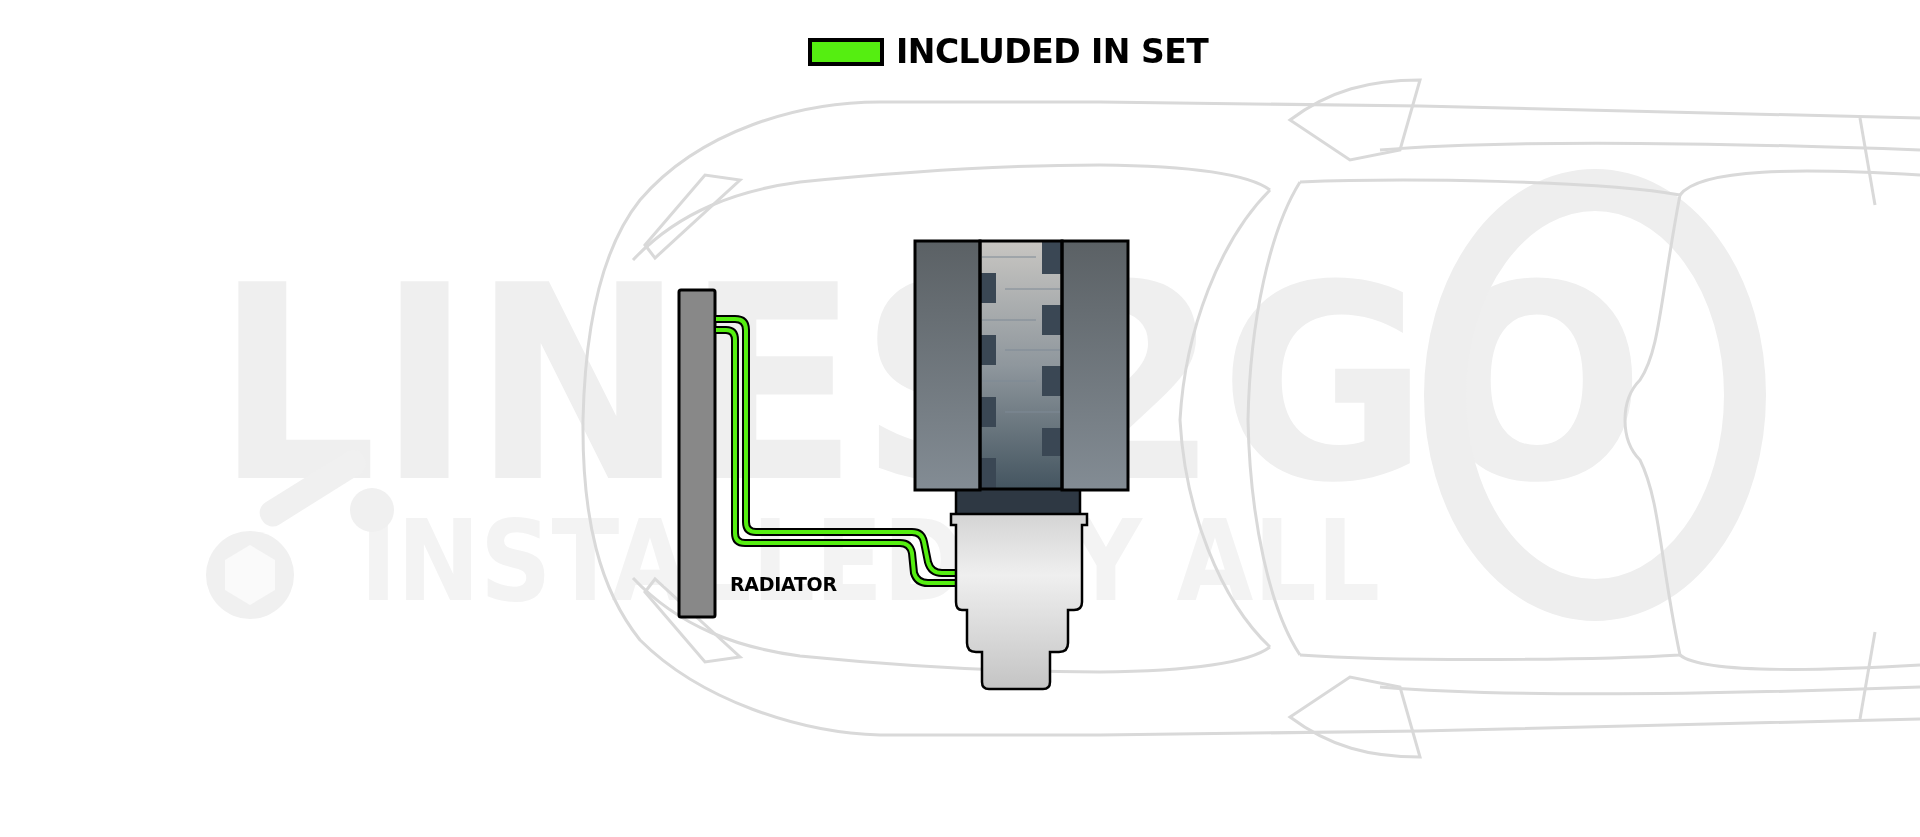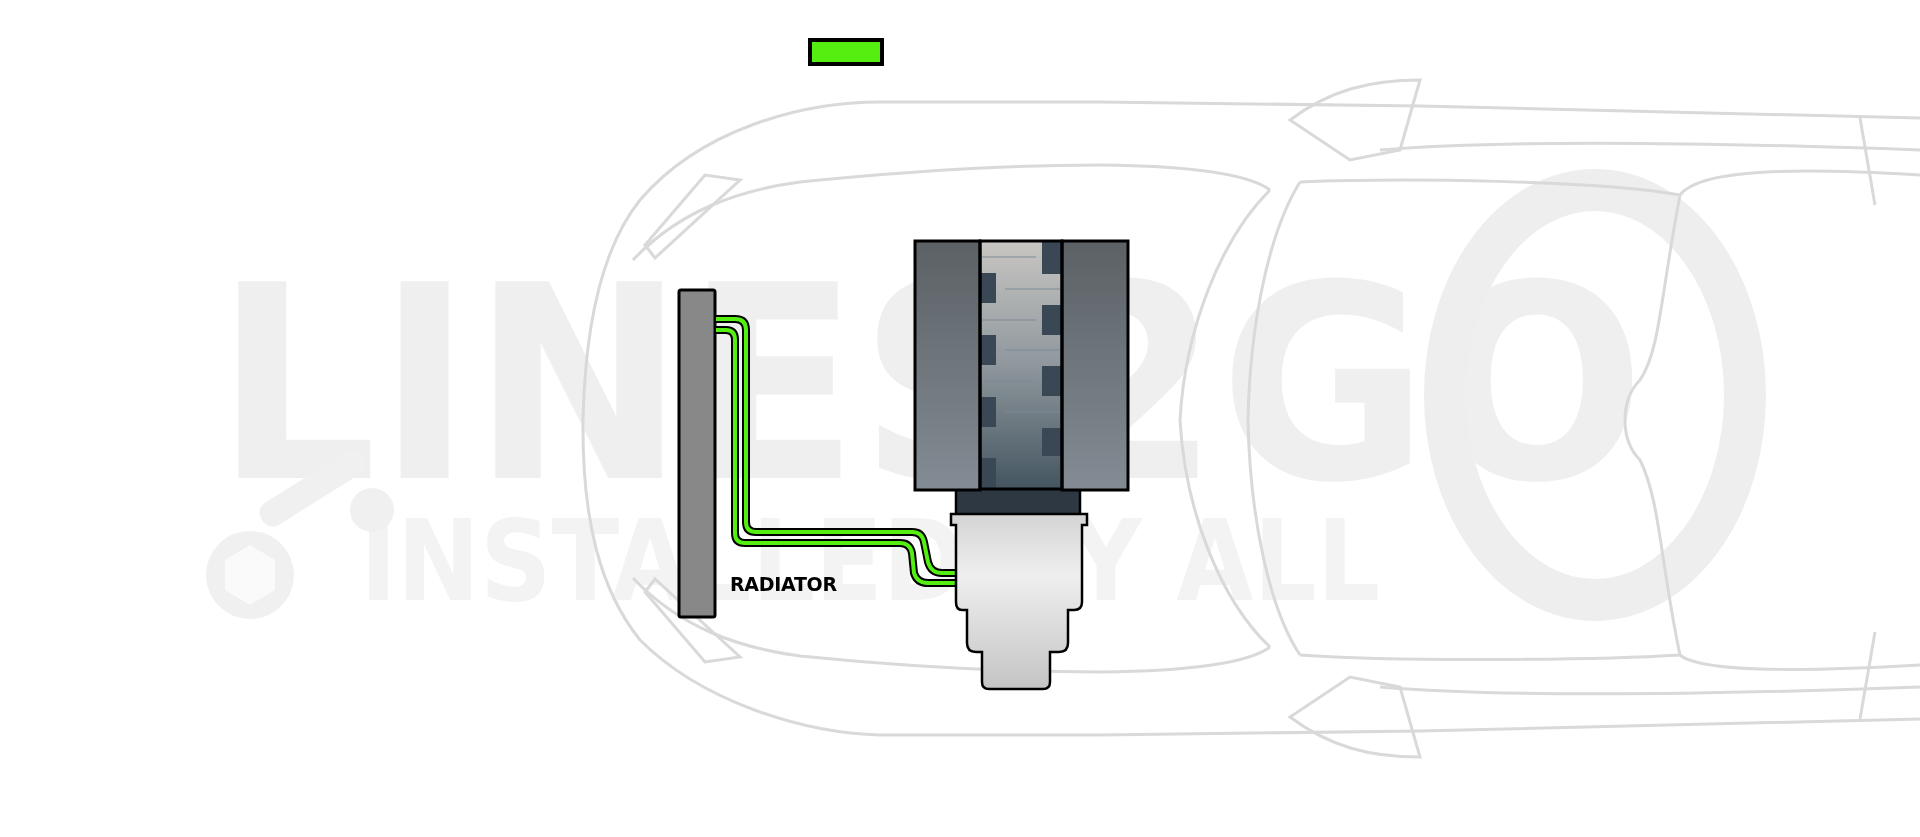--- a/index.html
+++ b/index.html
@@ -47,20 +47,21 @@
     <path d="M1290,717 C1330,747 1370,757 1420,757 L1400,687 L1350,677 Z"></path>
     <path d="M1380,150 C1500,140 1700,142 1920,150"></path>
     <path d="M1380,687 C1500,697 1700,695 1920,687"></path>
     <path d="M1860,118 L1875,205"></path>
     <path d="M1860,719 L1875,632"></path>
   </g>
 </svg>
 
 <div class="legend">
   <div class="legend-swatch" style="background:#55ee11"></div>
+  <span class="legend-label">INCLUDED IN SET</span>
 </div>
 
 <svg class="layer" viewBox="0 0 1920 837" xmlns="http://www.w3.org/2000/svg">
   <defs>
     <linearGradient id="gEngineSide" x1="0" y1="0" x2="0" y2="1">
       <stop offset="0" stop-color="#5b6165"></stop>
       <stop offset="1" stop-color="#838c94"></stop>
     </linearGradient>
     <linearGradient id="gEngineCore" x1="0" y1="0" x2="0" y2="1">
       <stop offset="0" stop-color="#c8c6c2"></stop>

